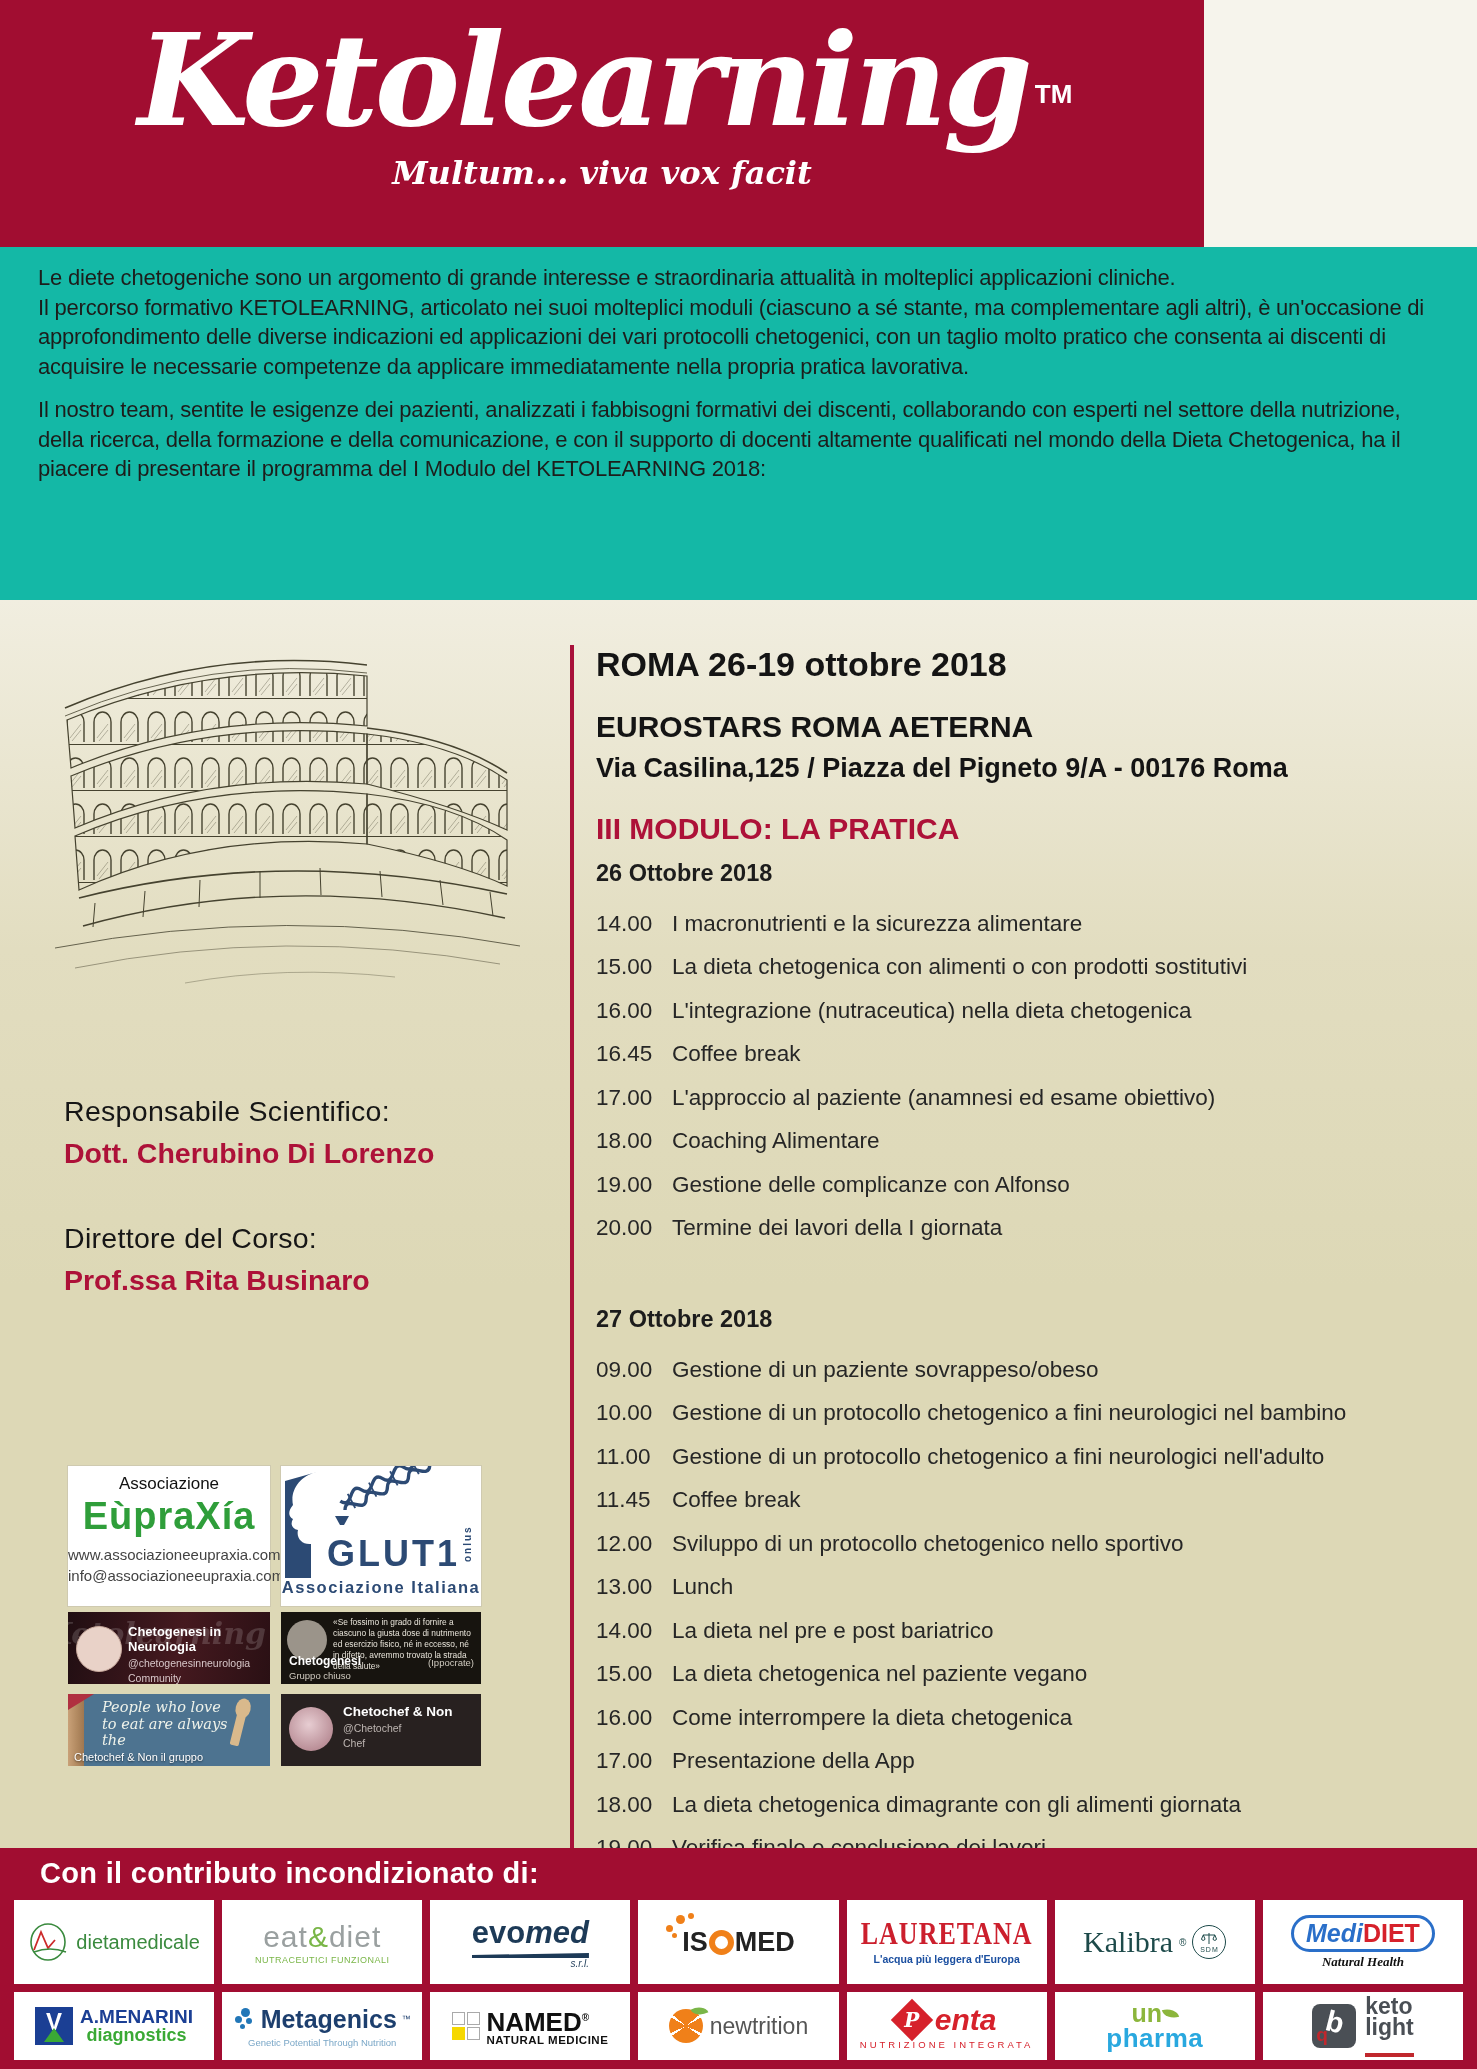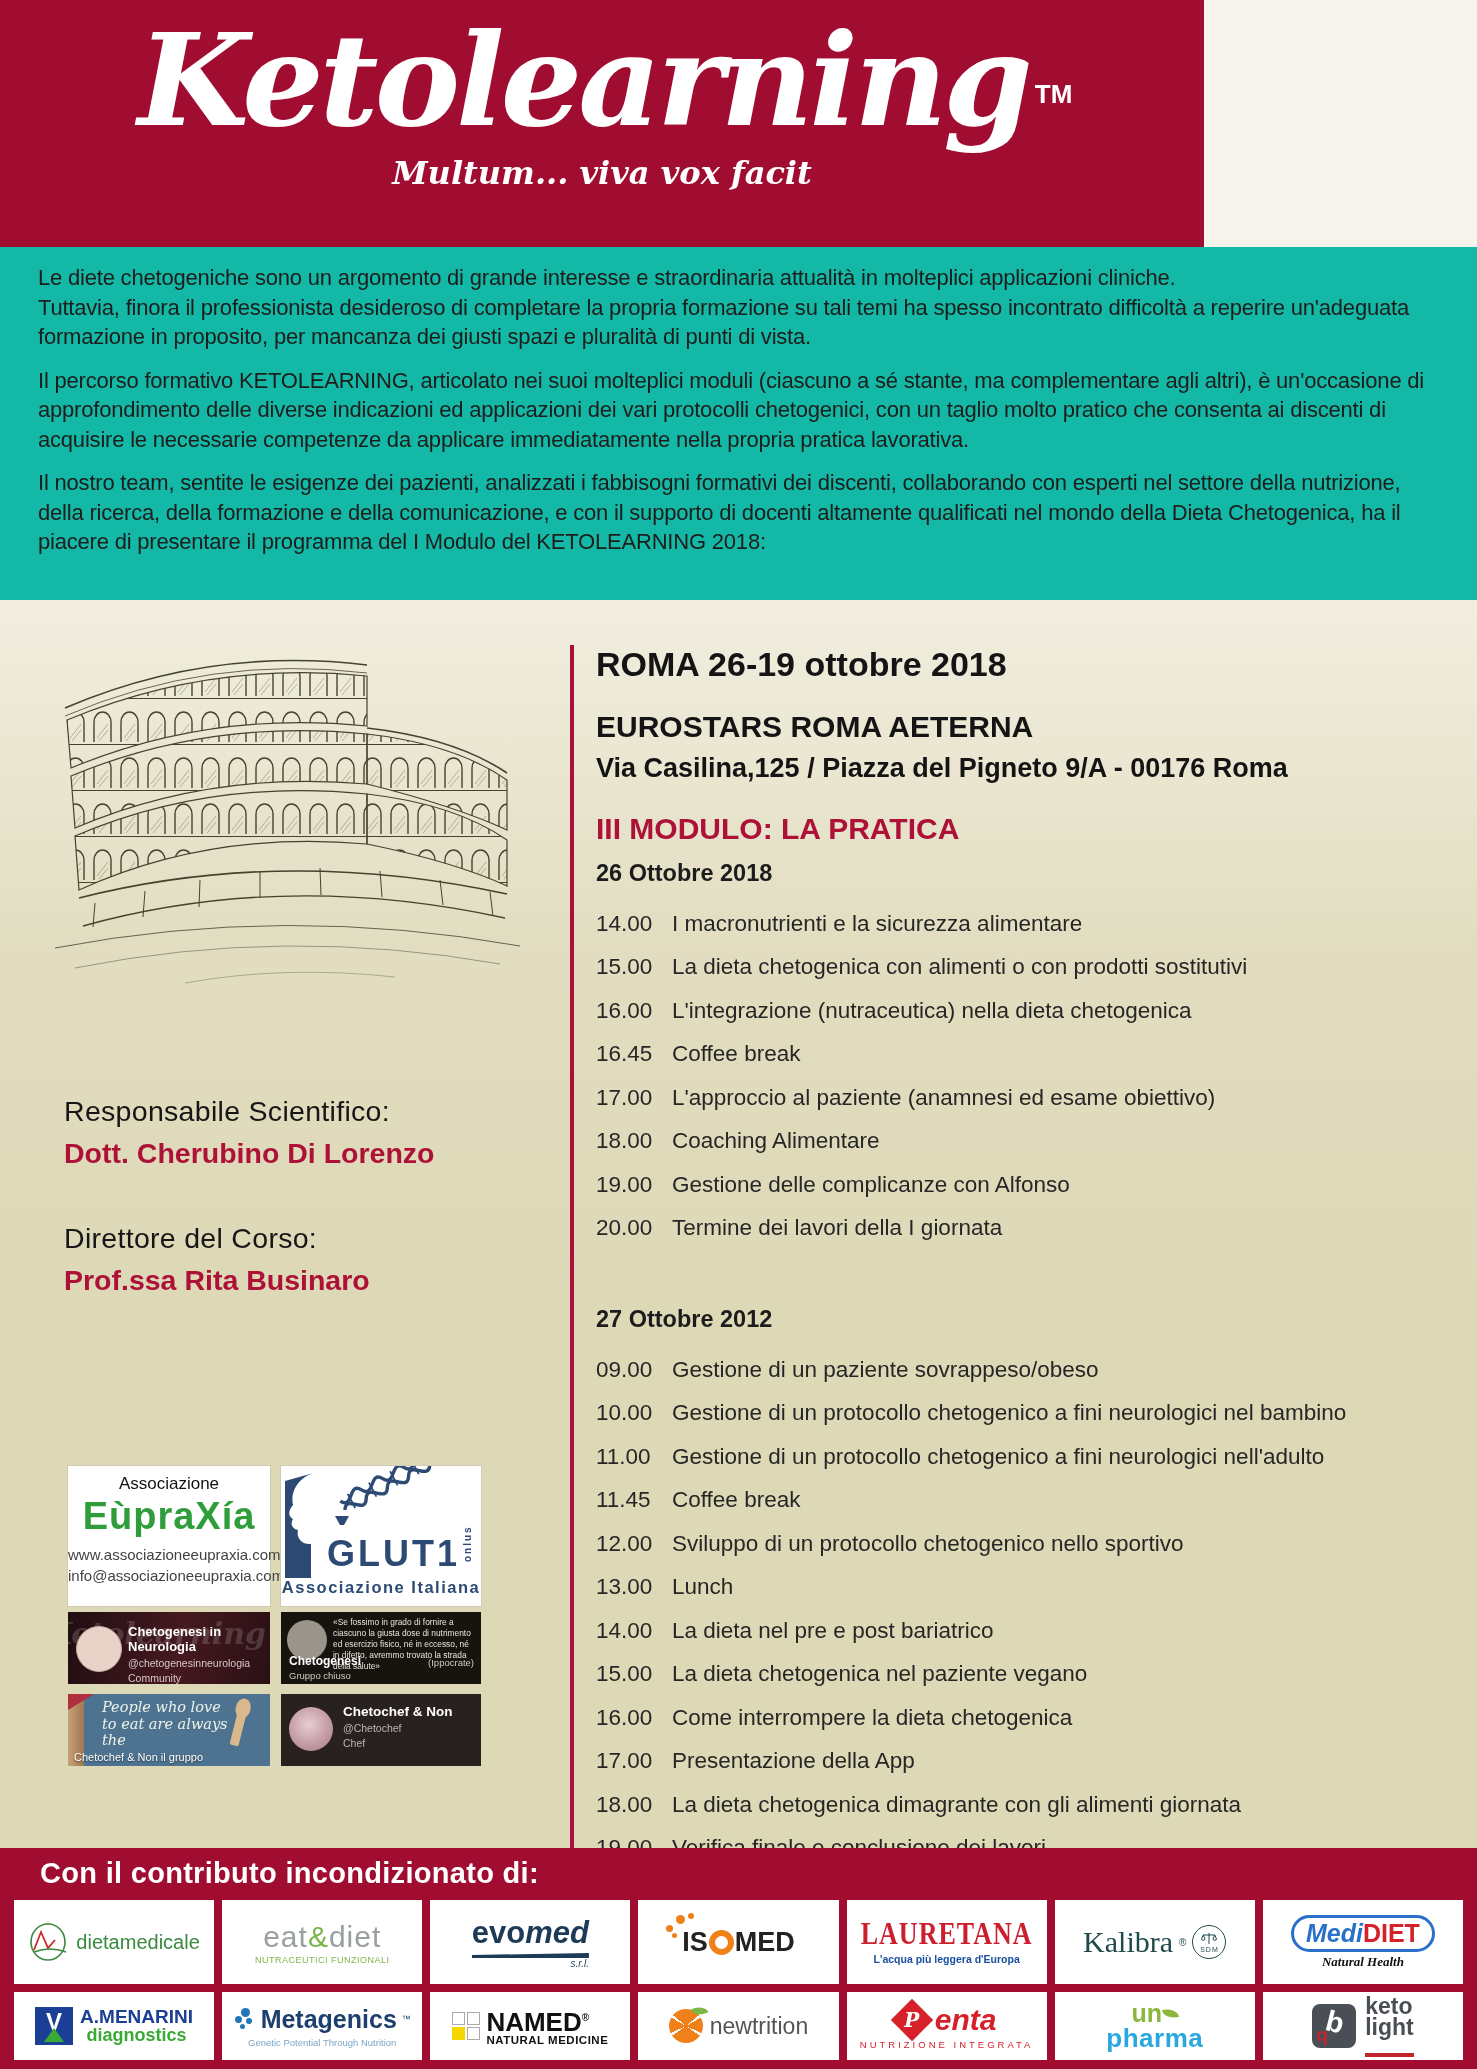--- a/index.html
+++ b/index.html
@@ -181,21 +181,20 @@
 
 <div id="page">
 
   <div class="header">
     <div class="logo"><span>Ketolearning</span><span class="tm">TM</span></div>
     <div class="tagline">Multum... viva vox facit</div>
   </div>
 
   <div class="intro">
     <p class="tight">Le diete chetogeniche sono un argomento di grande interesse e straordinaria attualità in molteplici applicazioni cliniche.</p>
-    <p>Tuttavia, finora il professionista desideroso di completare la propria formazione su tali temi ha spesso incontrato difficoltà a reperire un'adeguata formazione in proposito, per mancanza dei giusti spazi e pluralità di punti di vista.</p>
     <p>Il percorso formativo KETOLEARNING, articolato nei suoi molteplici moduli (ciascuno a sé stante, ma complementare agli altri), è un'occasione di approfondimento delle diverse indicazioni ed applicazioni dei vari protocolli chetogenici, con un taglio molto pratico che consenta ai discenti di acquisire le necessarie competenze da applicare immediatamente nella propria pratica lavorativa.</p>
     <p>Il nostro team, sentite le esigenze dei pazienti, analizzati i fabbisogni formativi dei discenti, collaborando con esperti nel settore della nutrizione, della ricerca, della formazione e della comunicazione, e con il supporto di docenti altamente qualificati nel mondo della Dieta Chetogenica, ha il piacere di presentare il programma del I Modulo del KETOLEARNING 2018:</p>
   </div>
 
   <div class="main">
 
     <svg class="colosseum" viewBox="0 0 505 400">
       <defs>
         <pattern id="archp" width="27" height="46" patternUnits="userSpaceOnUse">
           <path d="M5,42 V22 a8.5,10 0 0 1 17,0 V42" fill="none" stroke="#45422f" stroke-width="1.4"></path>
@@ -265,21 +264,21 @@
               <span class="slabel">Gestione delle complicanze con Alfonso</span>
             </div>
             <div class="srow">
               <span class="stime">20.00</span>
               <span class="slabel">Termine dei lavori della I giornata</span>
             </div>
           </div>
       </div>
 
       <div class="day day2">
-        <div class="sdate">27 Ottobre 2012</div>
+        <div class="sdate">27 Ottobre 2018</div>
         <div class="sitems">
             <div class="srow">
               <span class="stime">09.00</span>
               <span class="slabel">Gestione di un paziente sovrappeso/obeso</span>
             </div>
             <div class="srow">
               <span class="stime">10.00</span>
               <span class="slabel">Gestione di un protocollo chetogenico a fini neurologici nel bambino</span>
             </div>
             <div class="srow">

